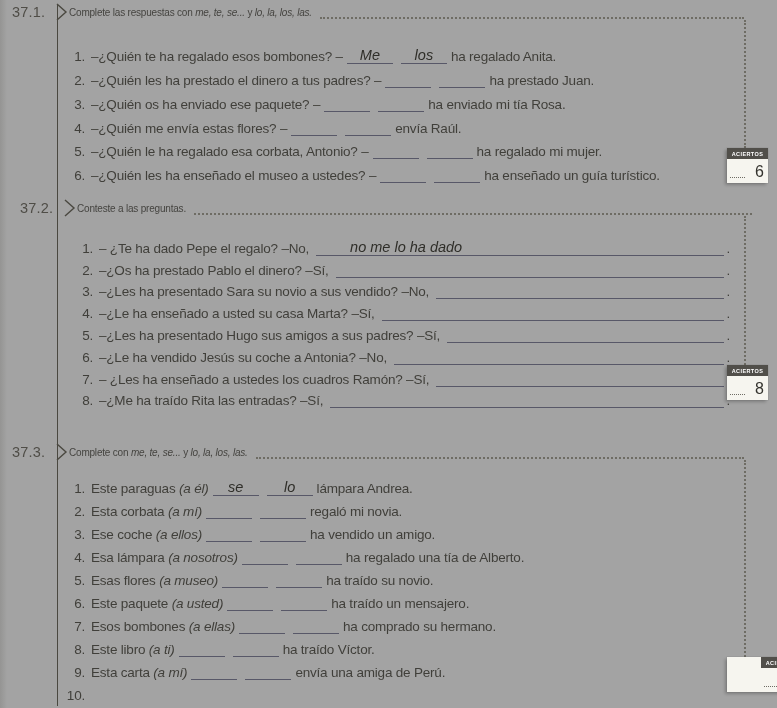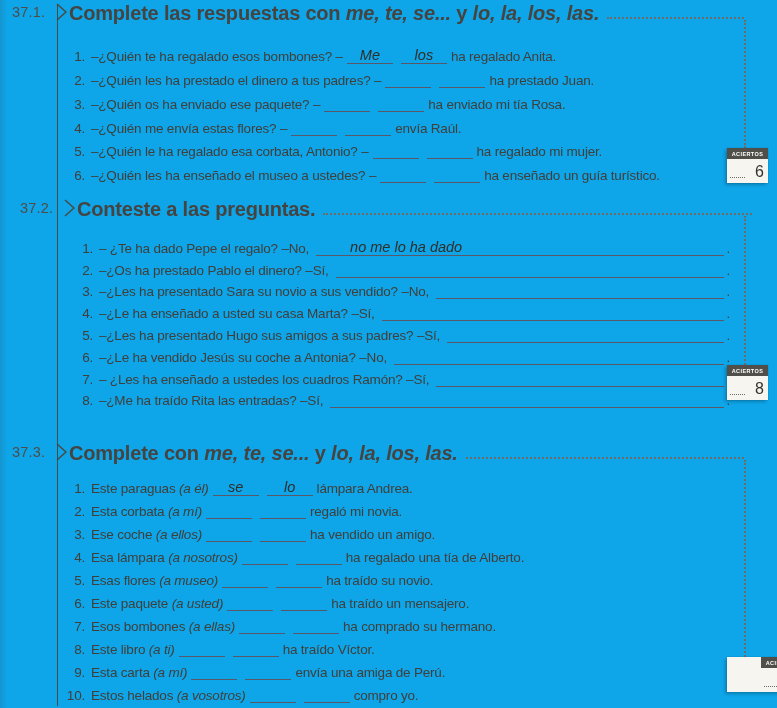--- a/index.html
+++ b/index.html
@@ -1,28 +1,28 @@
 <!DOCTYPE html>
 <html><head>
 <meta charset="utf-8">
 <style>
   html,body{margin:0;padding:0;}
   body{width:777px;height:708px;background:#f8f7f2;font-family:"Liberation Sans",sans-serif;}
-  .page{position:relative;width:777px;height:708px;overflow:hidden;background:#0ea5e9;}
+  .page{position:relative;width:777px;height:708px;overflow:hidden;background:#a3a3a3;}
   .page::before{content:"";position:absolute;left:0;top:0;width:7px;height:100%;
     background:linear-gradient(to right,rgba(60,58,50,.14),rgba(60,58,50,0));pointer-events:none;}
   .vline{position:absolute;left:57px;top:4px;height:702px;width:1.3px;background:#4a4840;}
 
   .ex{position:absolute;left:0;width:777px;}
   #ex1{top:2px;} #ex2{top:198px;padding-left:8px;} #ex3{top:442px;}
 
   .ex-head{position:relative;display:flex;align-items:flex-end;height:20px;}
   .ex-num{position:absolute;left:12px;top:2px;font-size:14.5px;color:#4f4d47;letter-spacing:.2px;}
   .chev{position:absolute;left:56px;top:1px;line-height:0;}
-  .ex-title{margin-left:69px;font-weight:bold;font-size:20px;line-height:18px;color:#454440;letter-spacing:-.2px;white-space:nowrap;}
+  .ex-title{margin-left:69px;font-weight:normal;font-size:10px;line-height:18px;color:#454440;letter-spacing:-.2px;white-space:nowrap;}
   .ex-title .it{font-style:italic;}
   .leader{flex:1;border-bottom:2px dotted #6e6c64;margin:0 33px 3px 8px;height:0;}
 
   .items{margin-left:65px;}
   #ex1 .items{margin-top:19px;} #ex2 .items{margin-top:17px;margin-right:55px;} #ex3 .items{margin-top:12px;}
   .row{display:flex;align-items:flex-end;font-size:13.5px;color:#403f3a;letter-spacing:-.2px;}
   #ex1 .row{height:23.9px;} #ex2 .row{height:21.8px;} #ex3 .row{height:23px;}
   .n{width:20px;text-align:right;margin-right:6px;flex:none;line-height:16px;}
   .c{white-space:nowrap;line-height:16px;}
   .it{font-style:italic;}
@@ -210,21 +210,20 @@
       <div class="row">
         <span class="n">8.</span>
         <span class="c"><span>Este libro </span><span class="it">(a ti)</span><span class="blank"><span class="hw"></span></span><span class="blank"><span class="hw"></span></span><span>ha traído Víctor.</span></span>
       </div>
       <div class="row">
         <span class="n">9.</span>
         <span class="c"><span>Esta carta </span><span class="it">(a mí)</span><span class="blank"><span class="hw"></span></span><span class="blank"><span class="hw"></span></span><span>envía una amiga de Perú.</span></span>
       </div>
       <div class="row">
         <span class="n">10.</span>
-        <span class="c"><span>Estos helados </span><span class="it">(a vosotros)</span><span class="blank"><span class="hw"></span></span><span class="blank"><span class="hw"></span></span><span>compro yo.</span></span>
       </div>
     </div>
   </div>
 
   <div class="vdots" id="vd1"></div>
   <div class="vdots" id="vd2"></div>
   <div class="vdots" id="vd3"></div>
 
   <div class="badge" id="badge1">
     <div class="badge-bar">ACIERTOS</div>

